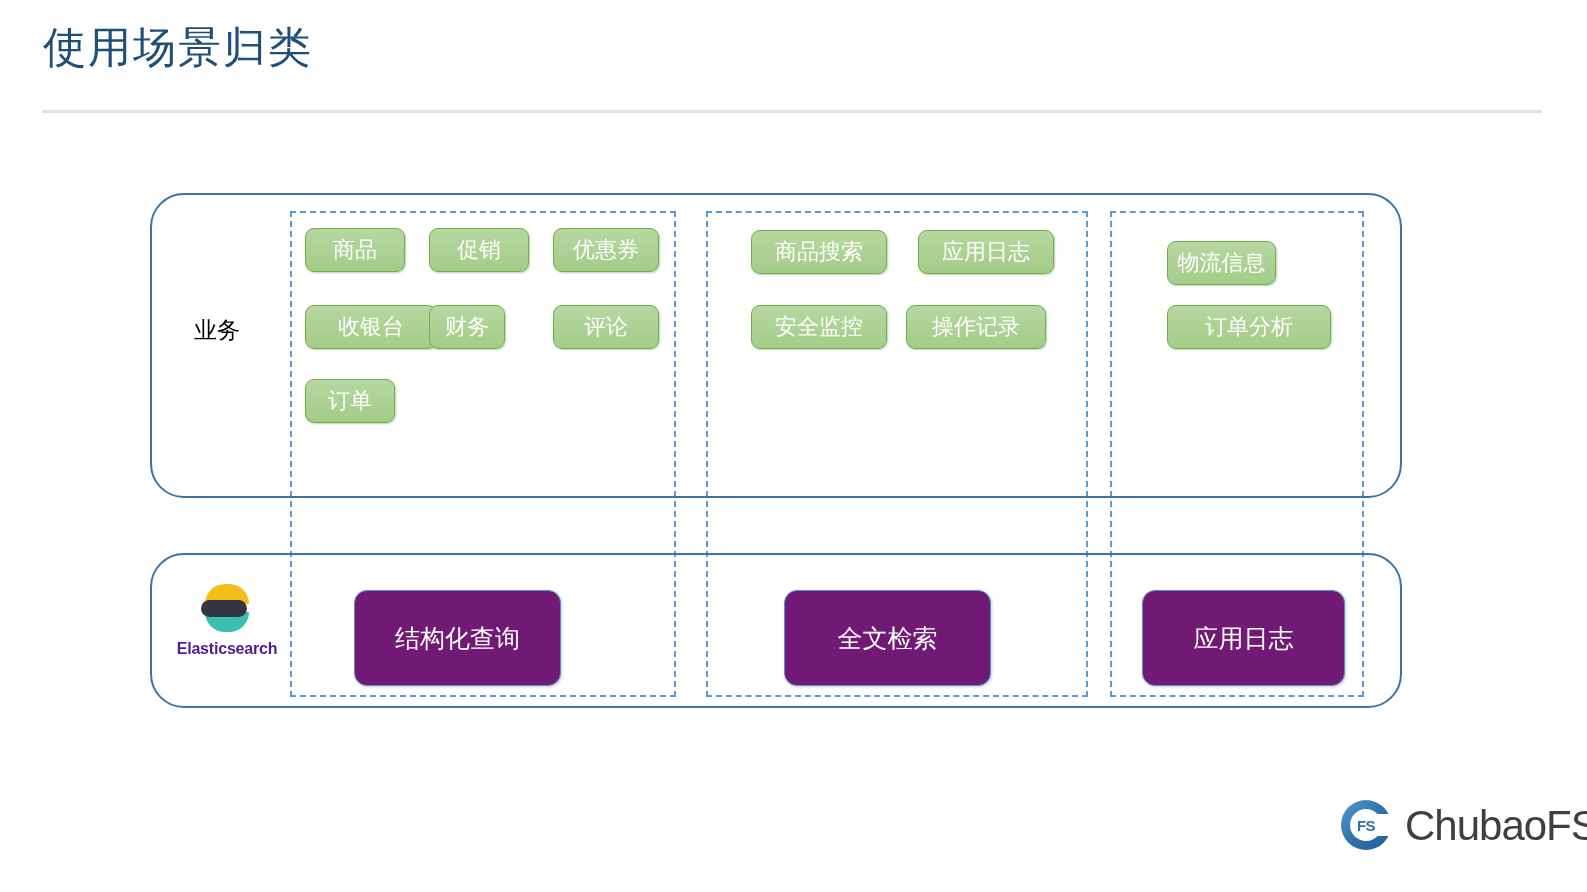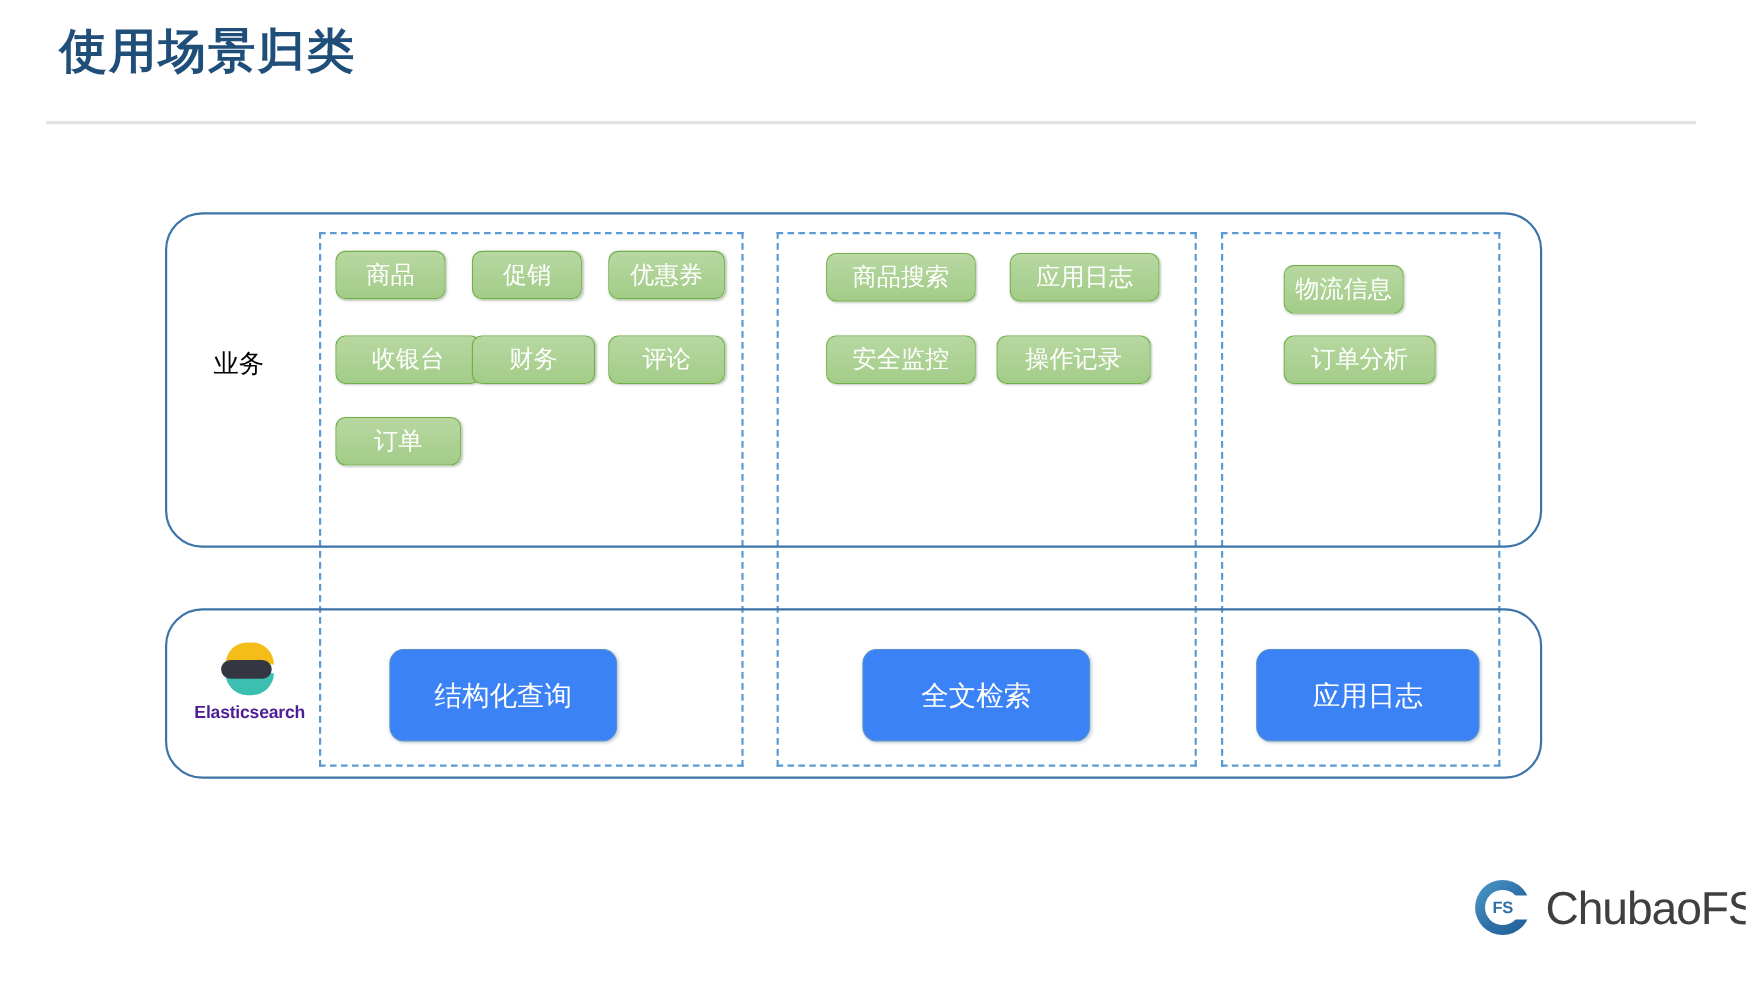--- a/index.html
+++ b/index.html
@@ -13,24 +13,24 @@
     width: 1587px;
     height: 892px;
     position: relative;
     overflow: hidden;
     color: #222;
   }
 
   
   .slide-title {
     position: absolute;
-    left: 54px;
+    left: 43px;
     top: 22px;
     font-size: 43px;
-    font-weight: bold;
+    font-weight: normal;
     color: #1F4E79;
     letter-spacing: 2px;
     line-height: 1.2;
     white-space: nowrap;
   }
   .title-rule {
     position: absolute;
     left: 42px;
     top: 110px;
     width: 1500px;
@@ -129,29 +129,29 @@
     height: 44px;
     z-index: 5;
     box-shadow: 1px 1px 2px rgba(120,140,110,0.45);
     white-space: nowrap;
   }
 
   
   .box-blue {
     position: absolute;
     box-sizing: border-box;
-    background: #3b82f6;
+    background: #701a75;
     border: 1.5px solid #5791C8;
     border-radius: 13px;
     color: #FFFFFF;
     font-size: 25px;
     display: flex;
     align-items: center;
     justify-content: center;
-    height: 84px;
+    height: 96px;
     z-index: 5;
     box-shadow: 1px 1px 3px rgba(90,120,150,0.35);
     white-space: nowrap;
   }
 
   
   #chubaofs-logo {
     position: absolute;
     left: 1337px;
     top: 798px;
@@ -229,33 +229,33 @@
     <div class="es-bar"></div>
   </div>
   <div id="es-name">Elasticsearch</div>
 </div>
 
 <div class="chip-green" style="left:305px; top:228px; width:100px;">商品</div>
 <div class="chip-green" style="left:429px; top:228px; width:100px;">促销</div>
 <div class="chip-green" style="left:553px; top:228px; width:106px;">优惠券</div>
 
 <div class="chip-green" style="left:305px; top:305px; width:132px;">收银台</div>
-<div class="chip-green" style="left:429px; top:305px; width:112px;">财务</div>
+<div class="chip-green" style="left:429px; top:305px; width:76px;">财务</div>
 <div class="chip-green" style="left:553px; top:305px; width:106px;">评论</div>
 
-<div class="chip-green" style="left:305px; top:379px; width:114px;">订单</div>
+<div class="chip-green" style="left:305px; top:379px; width:90px;">订单</div>
 
 <div class="chip-green" style="left:751px; top:230px; width:136px;">商品搜索</div>
 <div class="chip-green" style="left:906px; top:230px; width:136px;margin-left:12px;">应用日志</div>
 
 <div class="chip-green" style="left:751px; top:305px; width:136px;">安全监控</div>
 <div class="chip-green" style="left:906px; top:305px; width:140px;">操作记录</div>
 
 <div class="chip-green" style="left:1167px; top:241px; width:109px;">物流信息</div>
-<div class="chip-green" style="left:1167px; top:305px; width:138px;">订单分析</div>
+<div class="chip-green" style="left:1167px; top:305px; width:164px;">订单分析</div>
 
 <div class="box-blue" style="left:354px; top:590px; width:207px;">结构化查询</div>
 <div class="box-blue" style="left:784px; top:590px; width:207px;">全文检索</div>
 <div class="box-blue" style="left:1142px; top:590px; width:203px;">应用日志</div>
 
 <div id="chubaofs-logo">
   <div class="cfs-mark">
     <div class="cfs-ring"></div>
     <div class="cfs-notch"></div>
     <div class="cfs-hole"></div>

